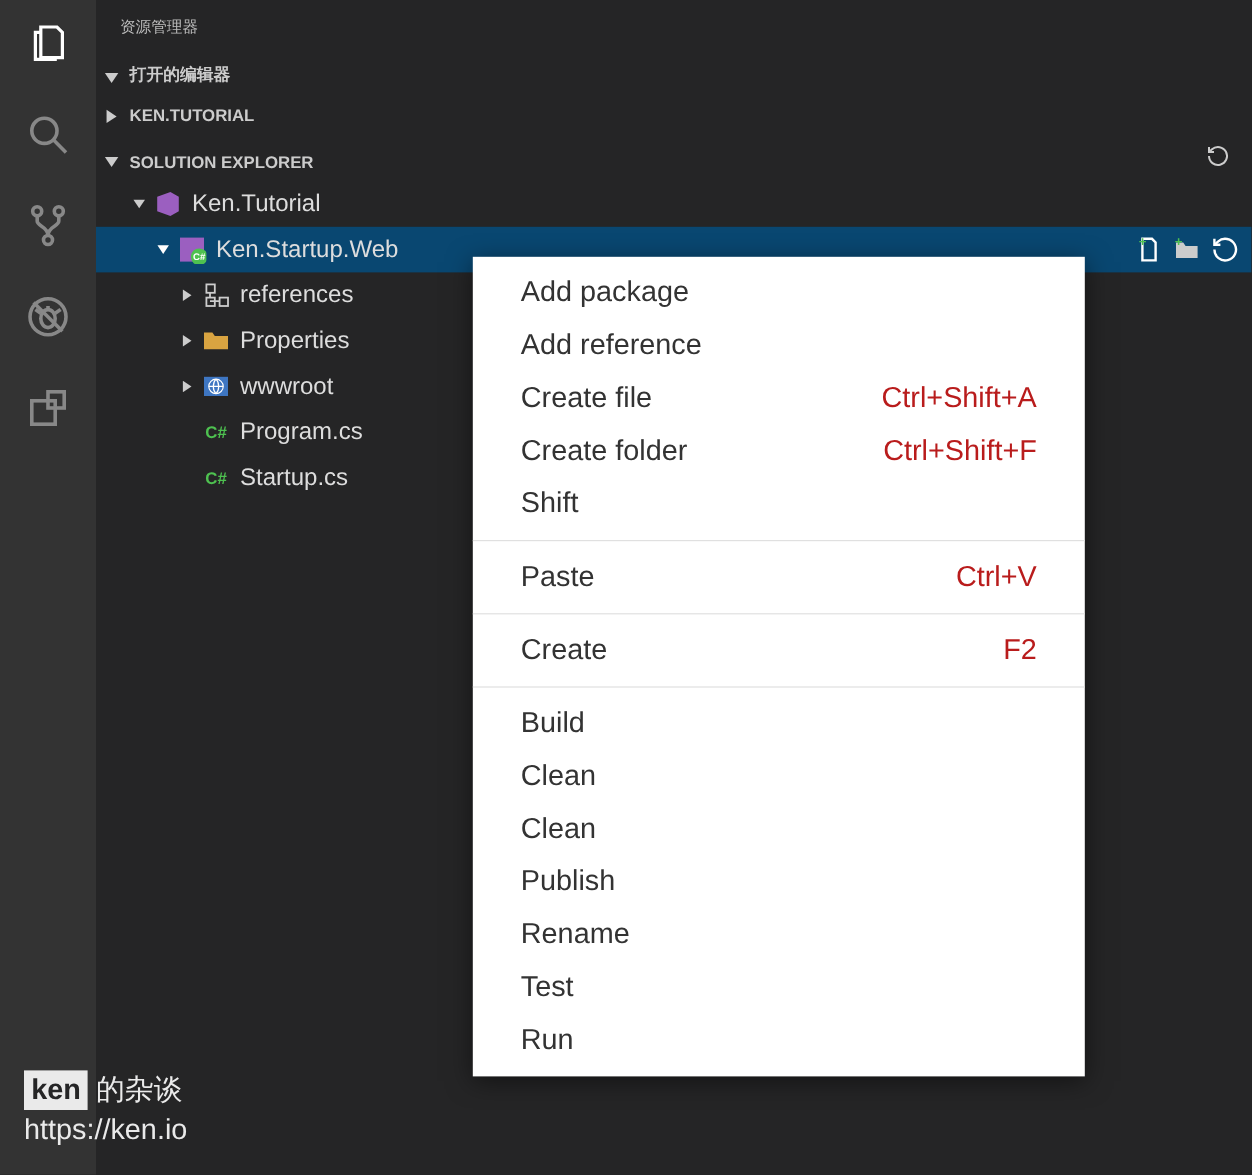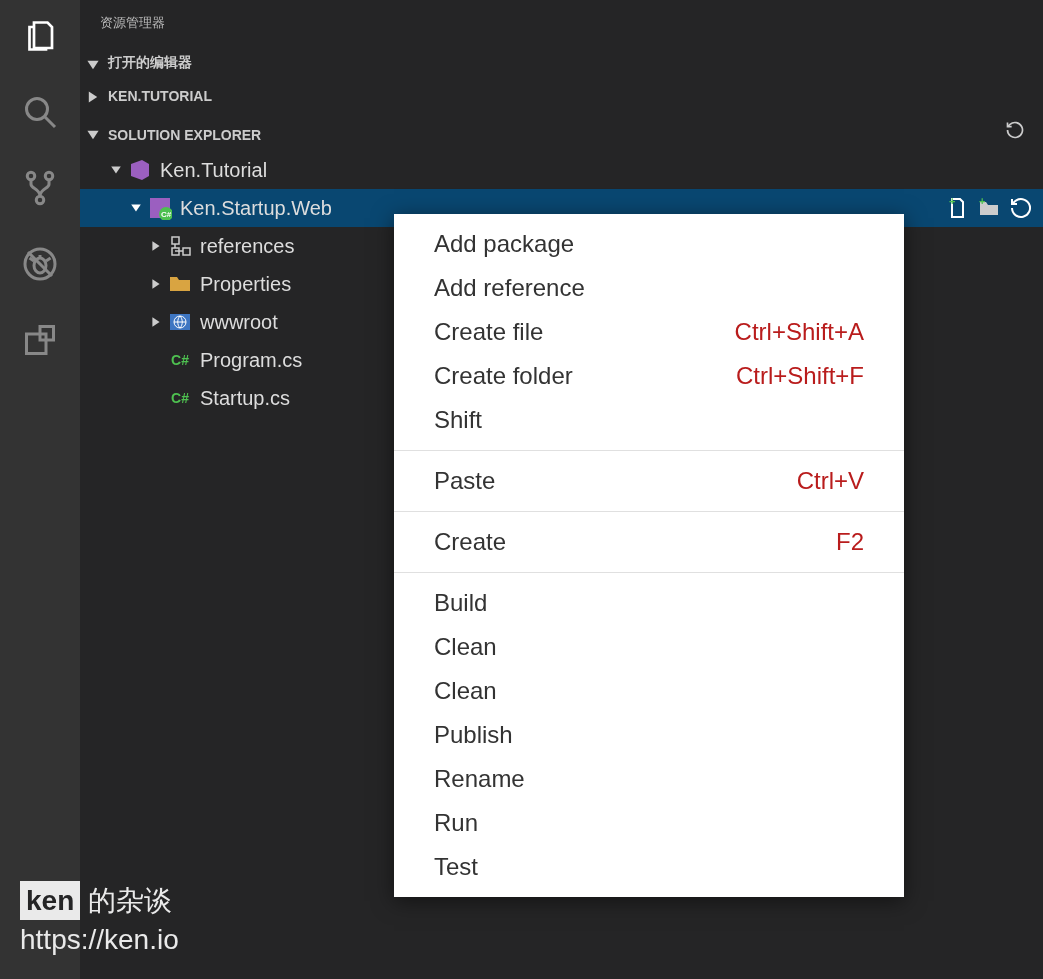--- a/index.html
+++ b/index.html
@@ -133,21 +133,21 @@
     }
     .menu-divider {
       height: 1px;
       background: #e0e0e0;
     }
     .watermark {
       position: absolute;
       left: 20px;
       bottom: 20px;
       color: #eaeaea;
-      font-size: 28px;
+      font-size: 24px;
       line-height: 1.4;
     }
     .watermark .tag {
       background: #eaeaea;
       color: #252526;
       padding: 0 6px;
       font-weight: bold;
       display: inline-block;
     }
     .refresh-top {
@@ -399,24 +399,24 @@
     <div class="menu-item">
       <span>Clean</span>
     </div>
     <div class="menu-item">
       <span>Publish</span>
     </div>
     <div class="menu-item">
       <span>Rename</span>
     </div>
     <div class="menu-item">
+      <span>Test</span>
+    </div>
+    <div class="menu-item">
       <span>Run</span>
-    </div>
-    <div class="menu-item">
-      <span>Test</span>
     </div>
   </div>
 </div>
 
 <div class="watermark">
   <div>
     <span class="tag">ken</span>
     <span>的杂谈</span>
   </div>
   <div>https://ken.io</div>

